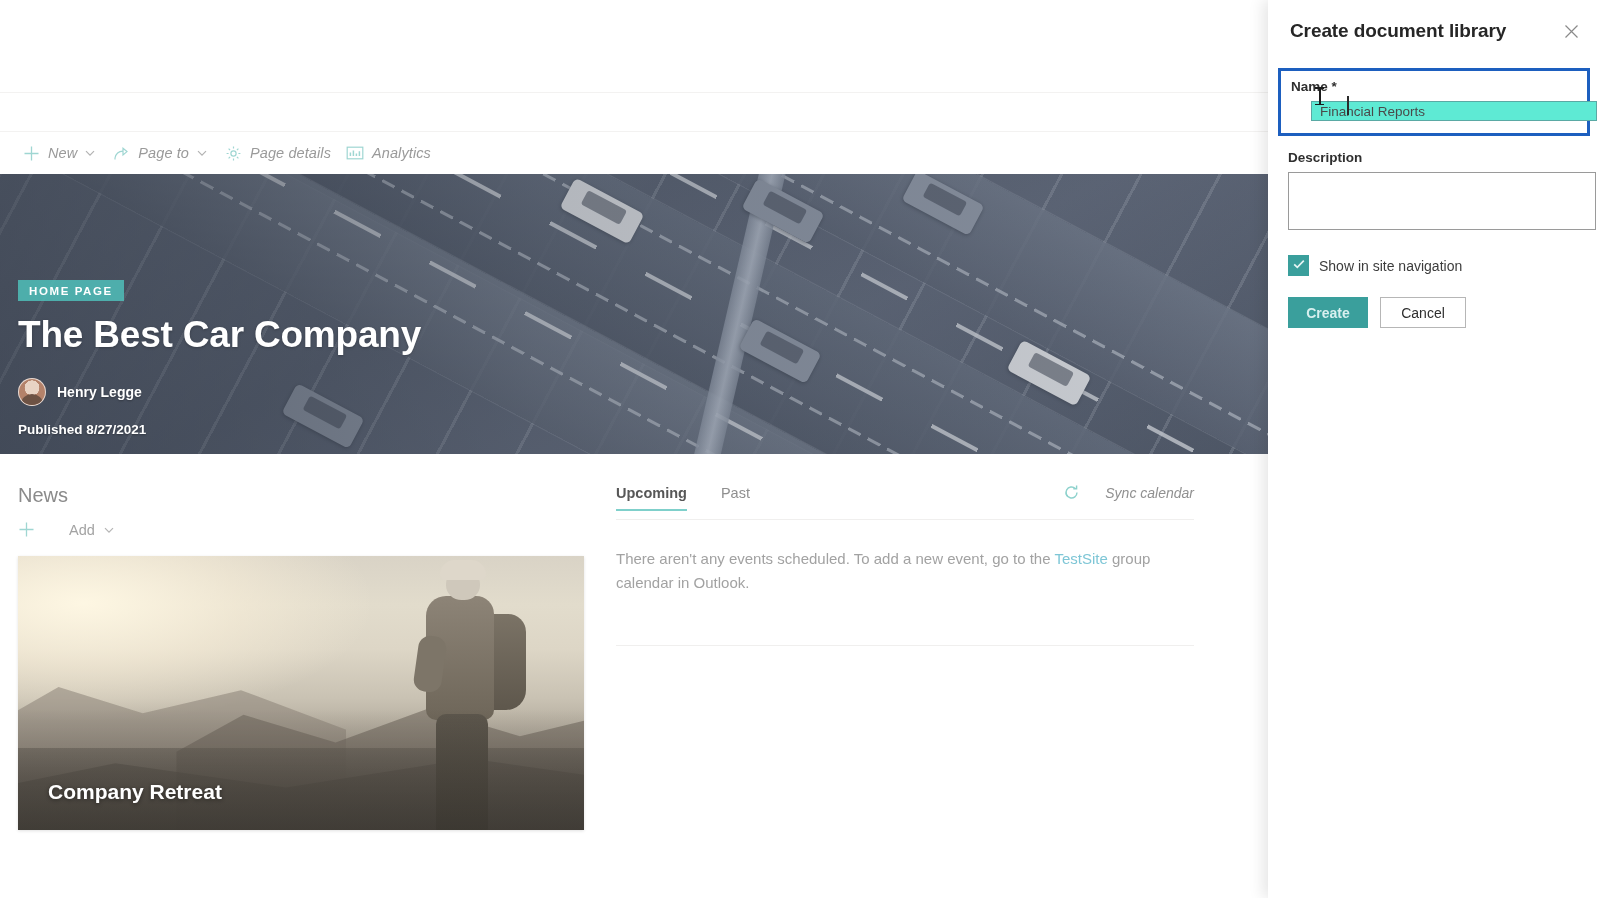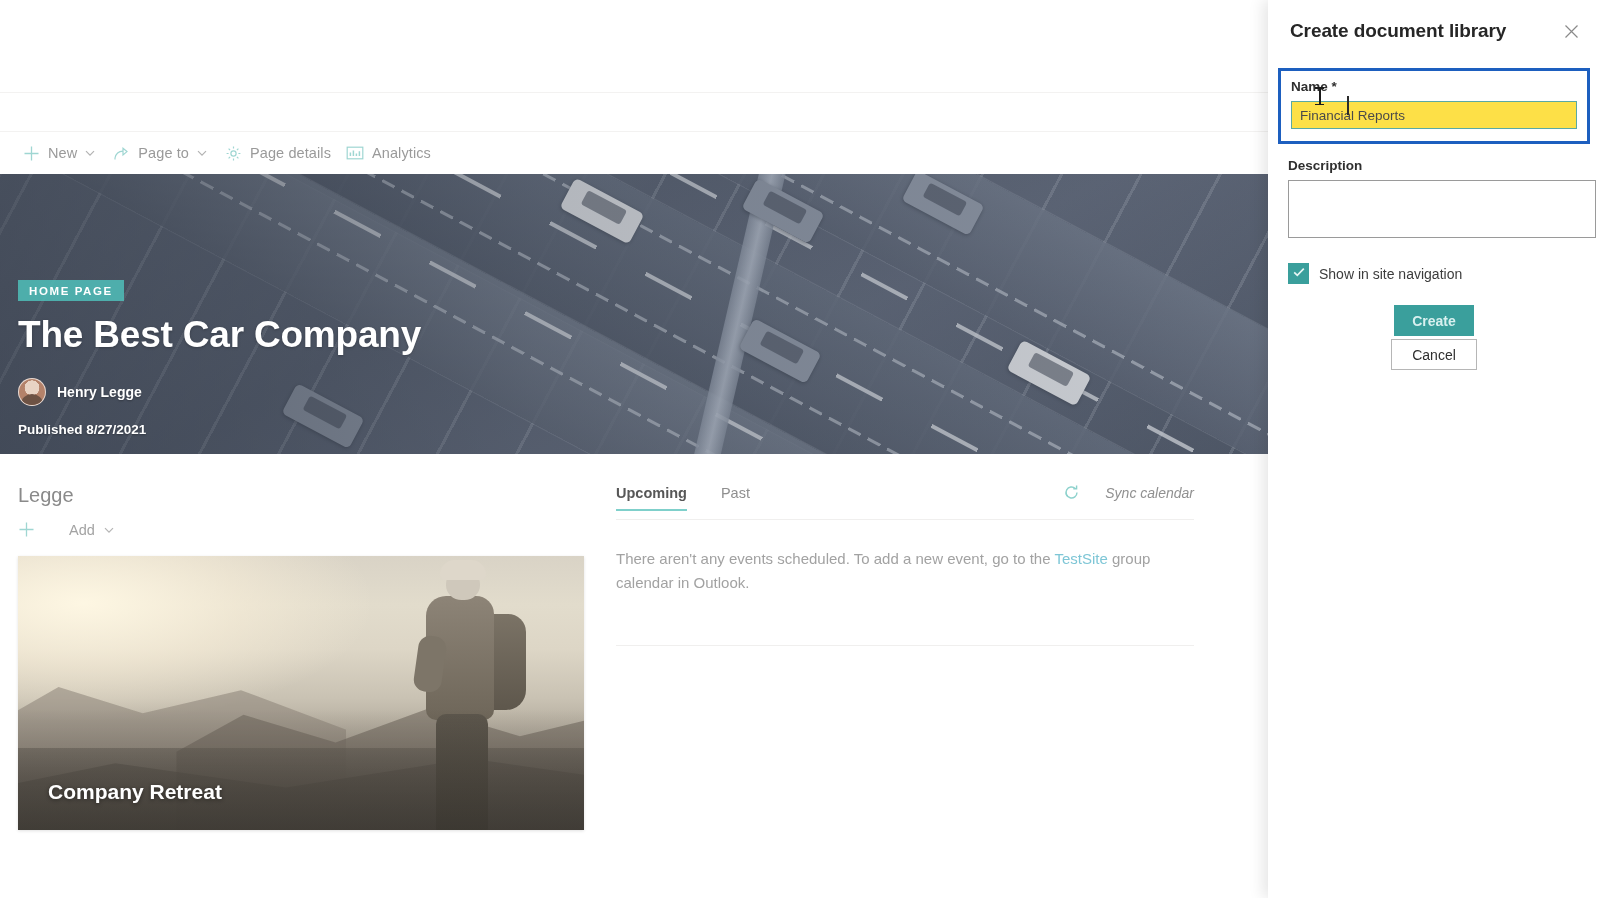--- a/index.html
+++ b/index.html
@@ -46,20 +46,21 @@
   .cmd {
     display: flex;
     align-items: center;
     height: 42px;
     padding: 0 11px 0 4px;
     gap: 8px;
     cursor: pointer;
     color: #a8a8a8;
     font-size: 14.5px;
     white-space: nowrap;
+    font-style: italic;
   }
   .cmd .glyph {
     display:inline-flex; align-items:center; justify-content:center;
     width:18px; height:18px; color:#9fd6d2; flex:none;
   }
   .cmd .lbl { color:#9a9a9a; letter-spacing:.1px; }
   .cmd .chev {
     display:inline-flex; align-items:center; justify-content:center;
     width:14px; height:14px; color:#b3b3b3; margin-left:-2px;
   }
@@ -358,29 +359,30 @@
     margin: 12px 10px 0 10px;
     border: 3px solid #1d5fbf;
     padding: 8px 10px 12px 10px;
   }
   .field-label {
     font-size:13.5px; color:#2f2f2f; font-weight:700; margin-bottom:7px;
   }
   .field-label .req { color:#2f2f2f; }
   #name-input {
     width:100%;
-    height: 28px;
+    height: 20px;
     border: 1px solid #5aa9a4;
     outline: none;
     padding: 0 8px;
     font-family:"Liberation Sans", sans-serif;
     font-size: 13.5px;
     color: #4a4a4a;
-    background:#fde047;
+    background:#5eead4;
     border-radius: 0;
+    margin-left: 20px;
   }
   #desc-block { margin: 14px 4px 0 20px; }
   #desc-label { font-size:13.5px; color:#2f2f2f; font-weight:700; margin-bottom:7px; }
   #desc-input {
     width:100%;
     height: 58px;
     border: 1px solid #9a9a9a;
     outline:none;
     padding: 6px 8px;
     resize:none;
@@ -393,23 +395,22 @@
     margin: 21px 20px 0 20px; cursor:pointer;
   }
   #nav-checkbox {
     width:21px; height:21px; flex:none;
     background:#3a9f9c;
     display:flex; align-items:center; justify-content:center;
     color:#e6f5f4;
   }
   #nav-label { font-size:14px; color:#3c3c3c; }
   #panel-actions {
-    display:flex; align-items:center; gap:3px;
+    display:flex; align-items:center; gap:12px;
     margin: 21px 20px 0 20px;
-    flex-direction: column;
   }
   #create-button {
     min-width: 80px;
     height: 31px;
     background: #3a9f9c;
     color: #d8f0ef;
     border: none;
     font-family:"Liberation Sans", sans-serif;
     font-size: 14px;
     font-weight: 600;
@@ -543,21 +544,21 @@
           <div id="avatar"></div>
           <span class="name">Henry Legge</span>
         </div>
         <div id="hero-published">Published 8/27/2021</div>
       </div>
     </div>
 
     <div id="body-cols">
 
       <div id="col-news">
-        <div id="news-heading">Legge</div>
+        <div id="news-heading">News</div>
 
         <div id="news-add">
           <span class="plus">
             <svg width="17" height="17" viewBox="0 0 17 17">
                 <path d="M8.5 1.5v14M1.5 8.5h14" stroke="currentColor" stroke-width="1.3" fill="none"></path>
               </svg>
           </span>
           <span class="lbl">Add</span>
           <span class="chev">
             <svg width="12" height="12" viewBox="0 0 12 12">

